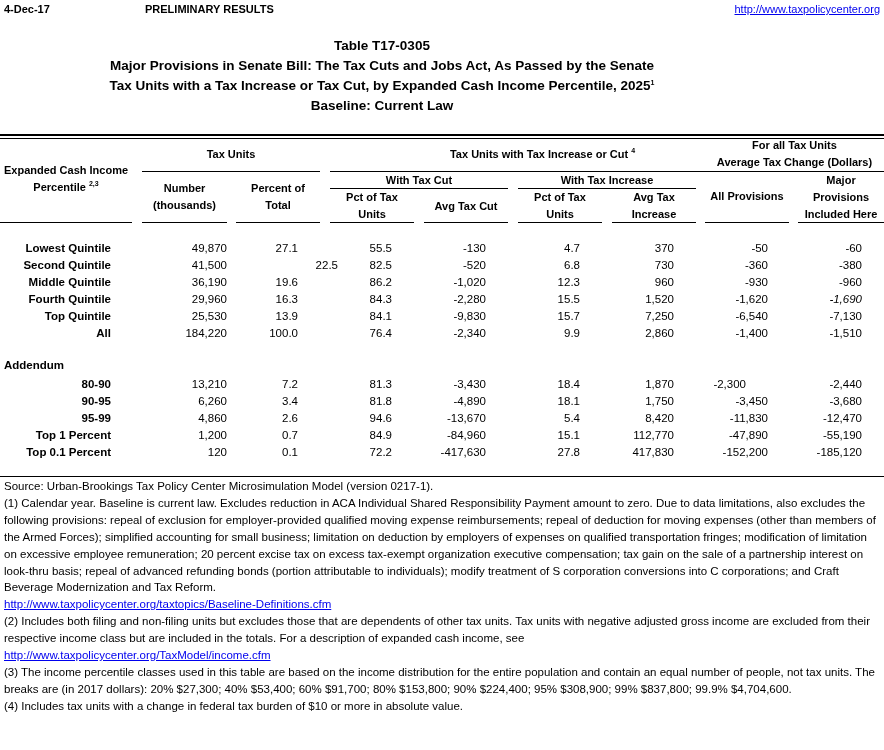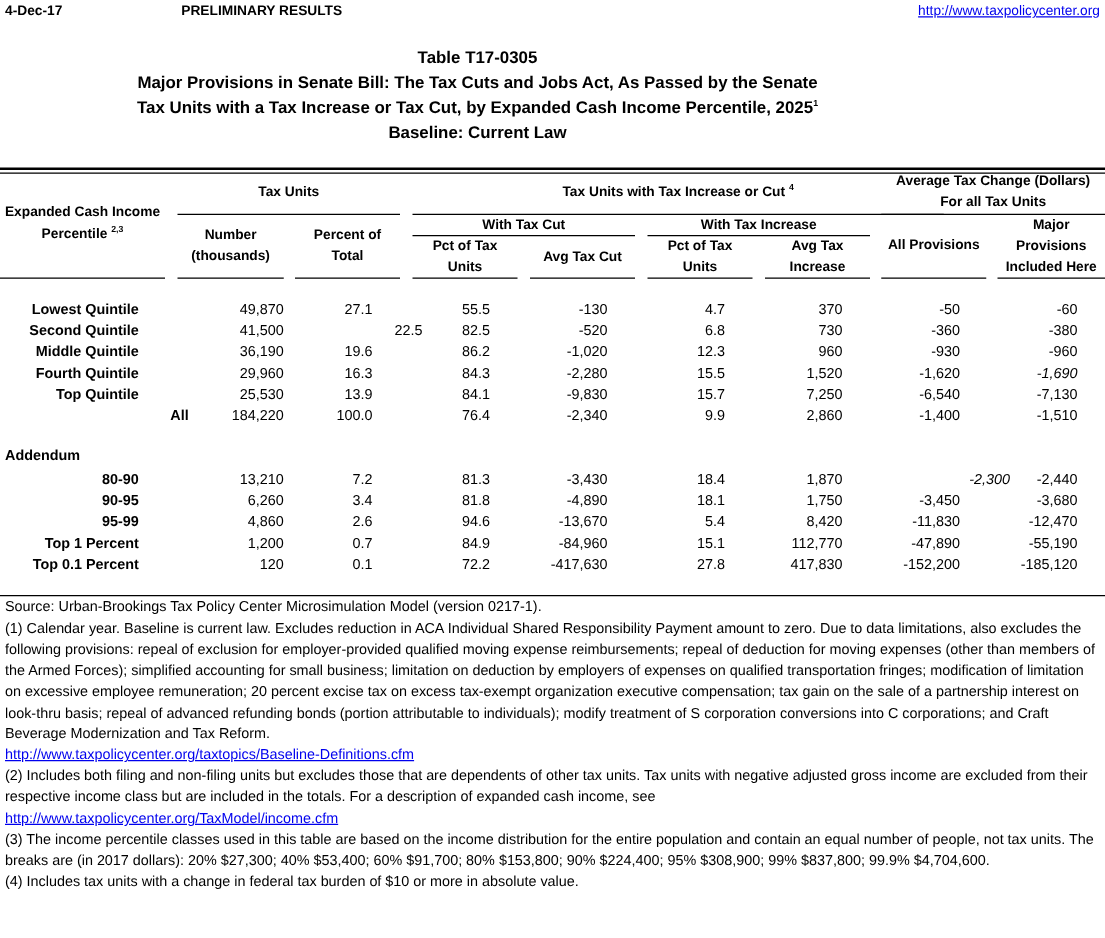--- a/index.html
+++ b/index.html
@@ -68,22 +68,22 @@
 <div class="hdr" style="left:518px; width:84px; top:189px;">
   <div>Pct of Tax</div>
   <div>Units</div>
 </div>
 <div class="hdr" style="left:612px; width:84px; top:189px;">
   <div>Avg Tax</div>
   <div>Increase</div>
 </div>
 
 <div class="hdr" style="left:705px; width:179px; top:137px;">
+  <div>For all Tax Units</div>
   <div>Average Tax Change (Dollars)</div>
-  <div>For all Tax Units</div>
 </div>
 <div class="hline" style="left:705px; width:179px; top:171px;"></div>
 <div class="hdr" style="left:705px; width:84px; top:188px;">All Provisions</div>
 <div class="hdr" style="left:798px; width:86px; top:172px;">
   <div>Major</div>
   <div>Provisions</div>
   <div>Included Here</div>
 </div>
 
 <div class="hline" style="left:0; width:132px; top:222px;"></div>
@@ -146,39 +146,39 @@
       <div class="cell" style="top: 308px; left: 137px; width: 90px;">25,530</div>
       <div class="cell" style="top: 308px; left: 208px; width: 90px;">13.9</div>
       <div class="cell" style="top: 308px; left: 302px; width: 90px;">84.1</div>
       <div class="cell" style="top: 308px; left: 396px; width: 90px;">-9,830</div>
       <div class="cell" style="top: 308px; left: 490px; width: 90px;">15.7</div>
       <div class="cell" style="top: 308px; left: 584px; width: 90px;">7,250</div>
       <div class="cell" style="top: 308px; left: 678px; width: 90px;">-6,540</div>
       <div class="cell" style="top: 308px; left: 772px; width: 90px;">-7,130</div>
     </div>
     <div>
-      <div class="rowlabel" style="top: 325px; padding-left: 40px;">All</div>
+      <div class="rowlabel" style="top: 325px;">All</div>
       <div class="cell" style="top: 325px; left: 137px; width: 90px;">184,220</div>
       <div class="cell" style="top: 325px; left: 208px; width: 90px;">100.0</div>
       <div class="cell" style="top: 325px; left: 302px; width: 90px;">76.4</div>
       <div class="cell" style="top: 325px; left: 396px; width: 90px;">-2,340</div>
       <div class="cell" style="top: 325px; left: 490px; width: 90px;">9.9</div>
       <div class="cell" style="top: 325px; left: 584px; width: 90px;">2,860</div>
       <div class="cell" style="top: 325px; left: 678px; width: 90px;">-1,400</div>
       <div class="cell" style="top: 325px; left: 772px; width: 90px;">-1,510</div>
     </div>
     <div>
       <div class="rowlabel" style="top: 376px;">80-90</div>
       <div class="cell" style="top: 376px; left: 137px; width: 90px;">13,210</div>
       <div class="cell" style="top: 376px; left: 208px; width: 90px;">7.2</div>
       <div class="cell" style="top: 376px; left: 302px; width: 90px;">81.3</div>
       <div class="cell" style="top: 376px; left: 396px; width: 90px;">-3,430</div>
       <div class="cell" style="top: 376px; left: 490px; width: 90px;">18.4</div>
       <div class="cell" style="top: 376px; left: 584px; width: 90px;">1,870</div>
-      <div class="cell" style="top: 376px; left: 718px; width: 90px; font-style: italic;">-2,300</div>
+      <div class="cell" style="top: 376px; left: 656px; width: 90px;">-2,300</div>
       <div class="cell" style="top: 376px; left: 772px; width: 90px;">-2,440</div>
     </div>
     <div>
       <div class="rowlabel" style="top: 393px;">90-95</div>
       <div class="cell" style="top: 393px; left: 137px; width: 90px;">6,260</div>
       <div class="cell" style="top: 393px; left: 208px; width: 90px;">3.4</div>
       <div class="cell" style="top: 393px; left: 302px; width: 90px;">81.8</div>
       <div class="cell" style="top: 393px; left: 396px; width: 90px;">-4,890</div>
       <div class="cell" style="top: 393px; left: 490px; width: 90px;">18.1</div>
       <div class="cell" style="top: 393px; left: 584px; width: 90px;">1,750</div>

